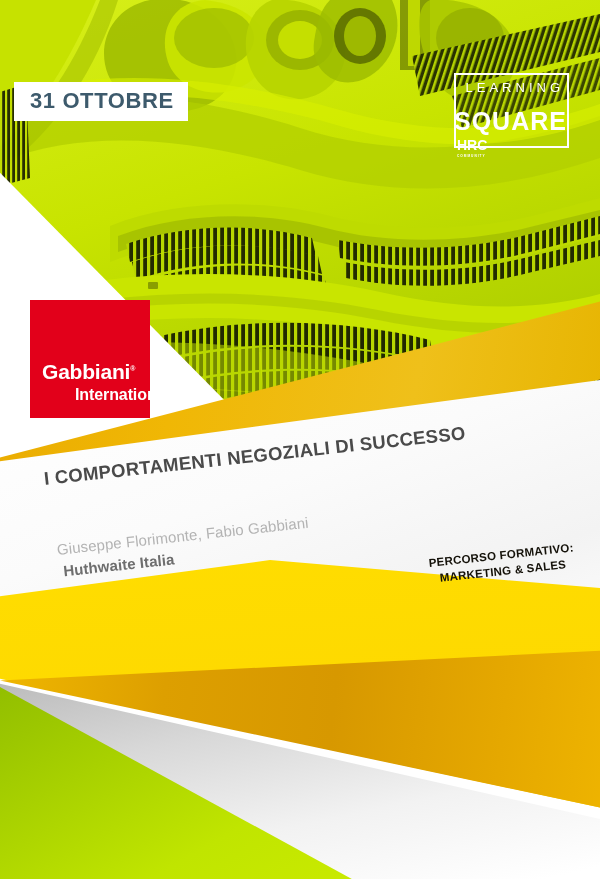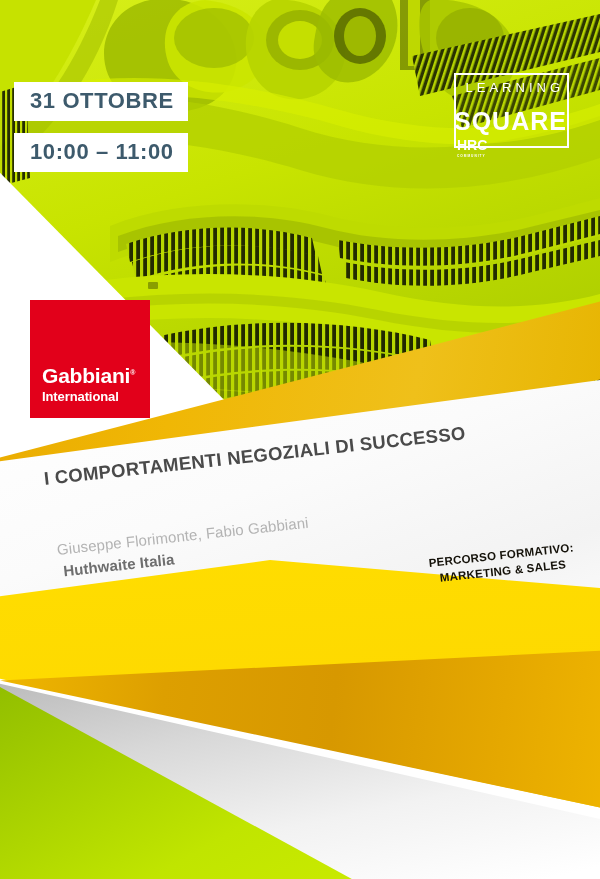--- a/index.html
+++ b/index.html
@@ -67,21 +67,21 @@
   #lime-tri {
     position:absolute; left:0; top:560px; width:600px; height:330px;
     background:linear-gradient(150deg,#7fae00 0%,#9cc700 28%,#c0e500 60%,#d4f000 100%);
     clip-path: polygon(0% 38.5%, 62.0% 100%, 0% 100%);
   }
 
   
   #date-block {
     position:absolute; left:14px; top:82px;
     display:flex; flex-direction:column; align-items:flex-start;
-    gap:12px;
+    gap:4px;
     border-radius:17px;
   }
   .date-chip {
     background:#ffffff;
     color:#3d5a6c;
     font-weight:bold;
     letter-spacing:0.6px;
     line-height:1;
     white-space:nowrap;
   }
@@ -136,22 +136,23 @@
     padding-left:12px; color:#ffffff;
   }
   #huth-name {
     font-size:21px; font-weight:bold; line-height:1; letter-spacing:-0.2px;
     position:relative; display:inline-block;
   }
   #huth-reg {
     font-size:7px; vertical-align:super; font-weight:bold;
   }
   #huth-sub {
-    font-size:13px; font-weight:bold; line-height:1.1; margin-top:3px;
+    font-size:16px; font-weight:bold; line-height:1.1; margin-top:3px;
     letter-spacing:-0.1px;
+    margin-left:33px;
   }
 
   
   #main-title {
     position:absolute;
     left:44px; top:468px;
     transform:rotate(-6.2deg);
     transform-origin:left center;
     font-size:18.5px;
     font-weight:bold;
@@ -325,21 +326,20 @@
 
   <div id="white-mid"></div>
 
   <div id="yellow-1"></div>
   <div id="gold-shadow"></div>
   <div id="gray-tri"></div>
   <div id="lime-tri"></div>
 
   <div id="date-block">
     <div class="date-chip" id="date-line">31 OTTOBRE</div>
-    <div class="date-chip" id="time-line">10:00 – 11:00</div>
   </div>
 
   <div>
     <div id="ls-box"></div>
     <div id="ls-text">
       <div id="ls-learning">LEARNING</div>
       <div id="ls-square">SQUARE</div>
     </div>
     <div id="ls-hrc-wrap">
       <span id="ls-hrc-inner">

